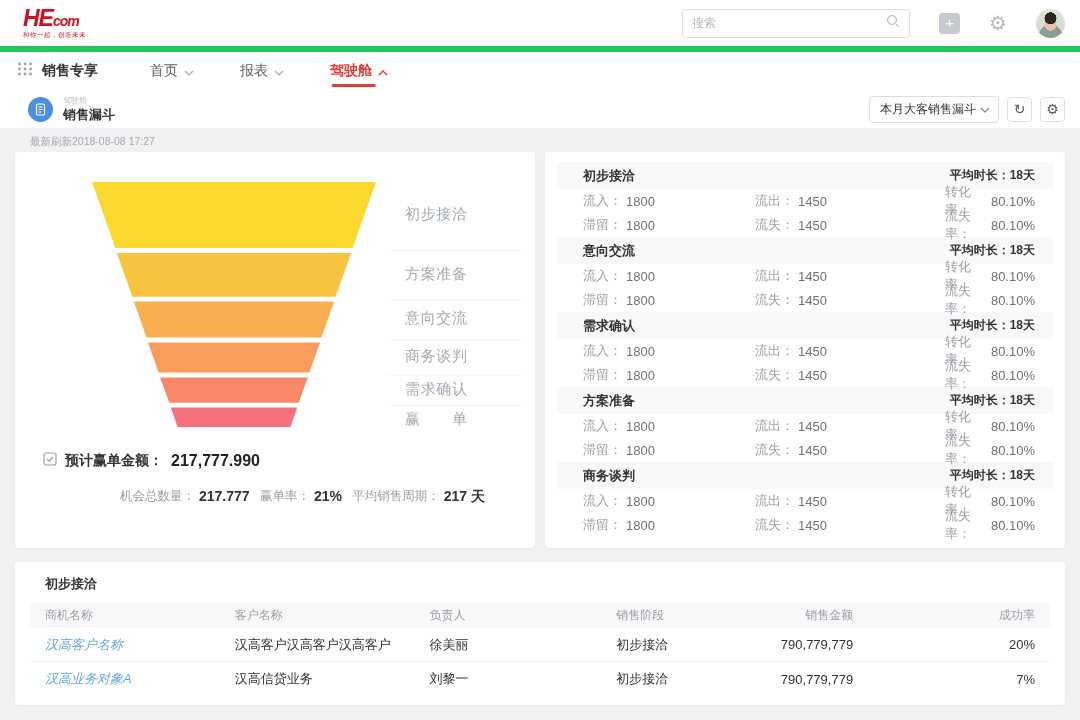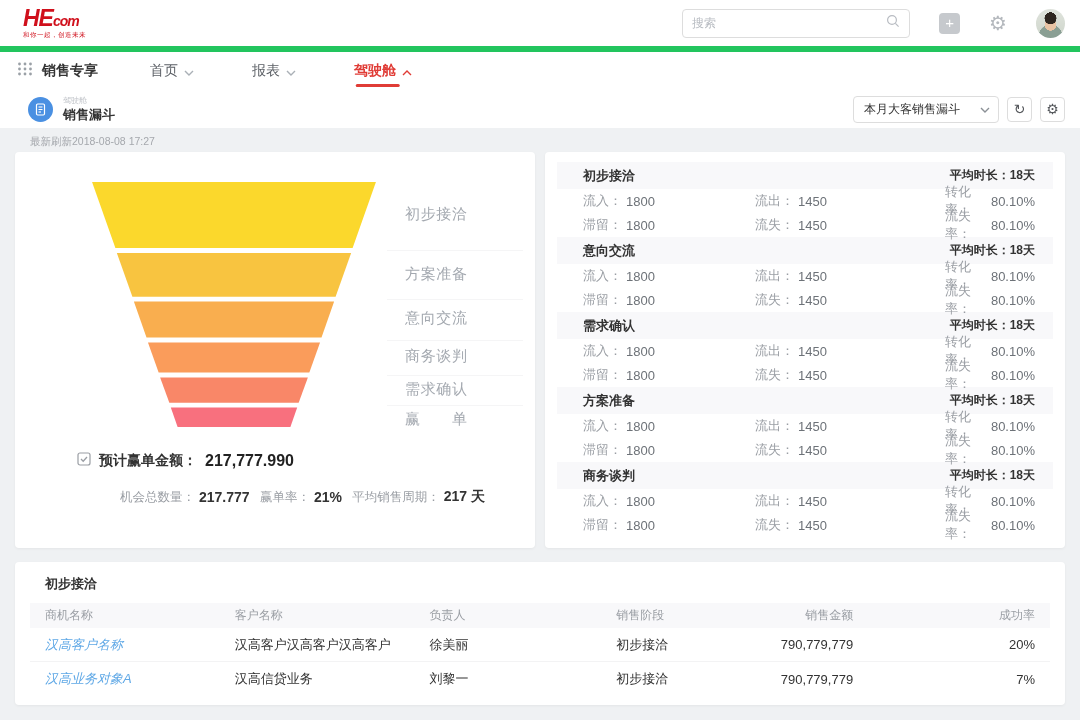--- a/index.html
+++ b/index.html
@@ -21,54 +21,54 @@
   .avatar { width:29px; height:29px; border-radius:50%;
     background: radial-gradient(circle at 50% 32%, #2e2620 0 24%, transparent 25%),
                 radial-gradient(circle at 50% 55%, #e8c3a4 0 26%, transparent 27%),
                 radial-gradient(circle at 50% 95%, #8a9f94 0 38%, transparent 39%),
                 linear-gradient(#dfe3dc,#cfd6cc); cursor:pointer; }
 
   
   .navbar { height:44px; background:#fff; border-top:6px solid #22c55e; display:flex; align-items:center; padding:0 15px; }
   .workspace { display:flex; align-items:center; gap:9px; margin-left:2px; }
   .workspace-label { font-size:14px; color:#333; font-weight:bold; }
-  .nav-items { display:flex; align-items:center; margin-left:52px; gap:58px; height:100%; }
+  .nav-items { display:flex; align-items:center; margin-left:52px; gap:46px; height:100%; }
   .nav-item { display:flex; align-items:center; gap:6px; font-size:14px; color:#5c6066; cursor:pointer; height:100%; position:relative; }
   .nav-item.active { color:#e03c36; font-weight:bold; }
   .nav-item.active::after { content:""; position:absolute; left:50%; transform:translateX(-62%); bottom:3px; width:44px; height:3px; background:#e03c36; border-radius:2px; }
 
   
   .titlebar { height:38px; background:#fff; display:flex; align-items:center; padding:0 15px 0 28px; }
   .title-icon { width:25px; height:25px; border-radius:50%; background:#4a90e2; display:flex; align-items:center; justify-content:center; flex:none; }
   .title-texts { margin-left:10px; display:flex; flex-direction:column; line-height:1; }
   .title-category { font-size:8px; color:#c3c6cb; margin-bottom:3px; }
   .title-main { font-size:13px; color:#333; font-weight:bold; }
   .titlebar-right { margin-left:auto; display:flex; align-items:center; gap:8px; }
-  .filter-select { height:27px; border:1px solid #ddd; border-radius:4px; display:flex; align-items:center; gap:20px; padding:0 8px 0 10px; font-size:12px; color:#333; cursor:pointer; background:#fff; }
+  .filter-select { height:27px; border:1px solid #ddd; border-radius:4px; display:flex; align-items:center; gap:4px; padding:0 8px 0 10px; font-size:12px; color:#333; cursor:pointer; background:#fff; }
   .sq-btn { width:25px; height:25px; border:1px solid #ddd; border-radius:4px; background:#fff; display:flex; align-items:center; justify-content:center; font-size:14px; color:#55585c; cursor:pointer; }
 
   
   .refresh-strip { height:27px; display:flex; align-items:center; padding-left:30px; }
   .refresh-text { font-size:10.5px; color:#a5a8ad; }
 
   
   .card { position:absolute; background:#fff; border-radius:4px; box-shadow:0 1px 3px rgba(0,0,0,.05); }
   .left-card  { left:15px;  top:152px; width:520px;  height:396px; }
   .right-card { left:545px; top:152px; width:520px;  height:396px; }
   .bottom-card{ left:15px;  top:562px; width:1050px; height:143px; }
 
   
   .funnel-svg { position:absolute; left:73px; top:30px; }
   .funnel-label { position:absolute; left:390px; width:62px; font-size:15px; color:#a4a9b0; text-align:justify; text-align-last:justify; }
   .funnel-sep { position:absolute; left:372px; width:136px; height:1px; background:#f5f5f6; }
-  .expected-row { position:absolute; left:28px; top:300px; display:flex; align-items:center; gap:8px;margin-left:34px; }
+  .expected-row { position:absolute; left:28px; top:300px; display:flex; align-items:center; gap:8px; }
   .expected-label { font-size:14px; color:#333; font-weight:bold; }
   .expected-value { font-size:16px; color:#222; font-weight:bold; }
   .stats-row { position:absolute; left:0; top:336px; width:100%; display:flex; padding:0 50px 0 105px; justify-content:space-between; }
-  .stat { display:flex; align-items:center; gap:4px; }
+  .stat { display:flex; align-items:flex-start; gap:4px; }
   .stat-label { font-size:12.5px; color:#9a9ea4; }
   .stat-value { font-size:14px; color:#333; font-weight:bold; }
 
   
   .panels { position:absolute; top:10px; left:0; width:100%; }
   .panel { height:75px; }
   .panel-head { margin:0 12px; height:27px; background:#f8f8fa; display:flex; align-items:center; padding:0 18px 0 26px; }
   .panel-name { font-size:13px; color:#333; font-weight:bold; }
   .panel-avg { margin-left:auto; font-size:12px; color:#333; font-weight:bold; }
   .panel-grid { display:grid; grid-template-columns: 172px 190px 1fr; padding:0 30px 0 38px; }

